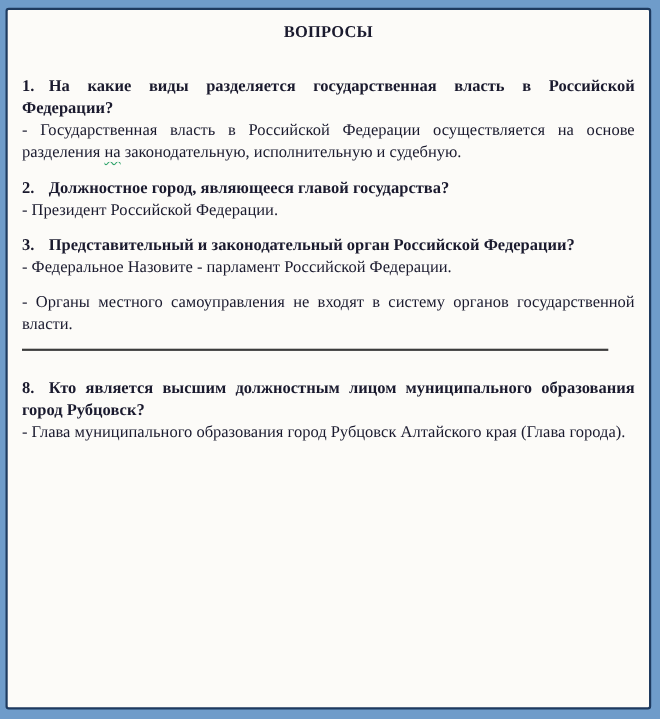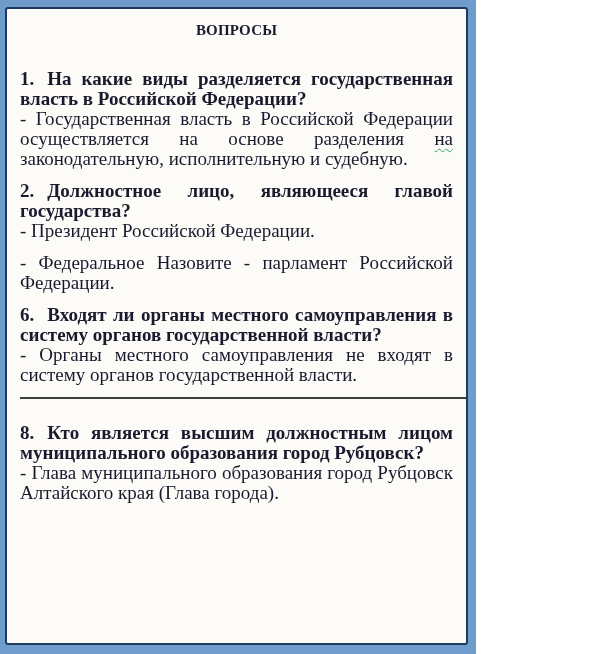--- a/index.html
+++ b/index.html
@@ -9,21 +9,21 @@
     --text: #1a1a2e;
     --divider: #3c3c3c;
     --grammar-underline: #2fa36b;
   }
   html,body{margin:0;padding:0;}
   body{
     font-family: "Liberation Serif", "DejaVu Serif", serif;
     color: var(--text);
   }
   .canvas{
-    width:476px;
+    width:600px;
     height:654px;
     box-sizing:border-box;
     background: var(--frame);
     padding:7px 8px 9px 5px;
   }
   .page{
     width:100%;
     height:100%;
     box-sizing:border-box;
     background: var(--paper);
@@ -41,21 +41,21 @@
     letter-spacing:0.2px;
   }
   .questions{
     margin-top:29px;
   }
   .qa{
     margin:0 0 12px 0;
   }
   .q, .a{
     margin:0;
-    font-size:19px;
+    font-size:15px;
     line-height:20px;
     text-align:justify;
   }
   .q{
     font-weight:bold;
   }
   .qnum{
     margin-right:13px;
   }
   .grammar-mark{
@@ -77,32 +77,32 @@
     <h1 class="title">
       <div>ВОПРОСЫ</div>
     </h1>
     <div class="questions" id="questions">
   <div class="qa">
     <p class="q"><span class="qnum">1.</span><span class="qtext">На какие виды разделяется государственная власть в Российской Федерации?</span></p>
     <p class="a"><span>- Государственная власть в Российской Федерации осуществляется на основе разделения </span><span class="grammar-mark">на</span><span> законодательную, исполнительную и судебную.</span></p>
   </div>
 
   <div class="qa">
-    <p class="q"><span class="qnum">2.</span><span class="qtext">Должностное лицо, являющееся главой государства?</span></p>
+    <p class="q"><span class="qnum">2.</span><span class="qtext">Должностное город, являющееся главой государства?</span></p>
     <p class="a"><span>- Президент Российской Федерации.</span></p>
   </div>
 
   <div class="qa">
+    <p class="q"><span class="qnum">3.</span><span class="qtext">Представительный и законодательный орган Российской Федерации?</span></p>
     <p class="a"><span>- Федеральное Назовите - парламент Российской Федерации.</span></p>
   </div>
 
 
 
   <div class="qa">
-    <p class="q"><span class="qnum">6.</span><span class="qtext">Входят ли органы местного самоуправления в систему органов государственной власти?</span></p>
     <p class="a"><span>- Органы местного самоуправления не входят в систему органов государственной власти.</span></p>
   </div>
 <hr class="divider">
 
   <div class="qa">
     <p class="q"><span class="qnum">8.</span><span class="qtext">Кто является высшим должностным лицом муниципального образования город Рубцовск?</span></p>
     <p class="a"><span>- Глава муниципального образования город Рубцовск Алтайского края (Глава города).</span></p>
   </div>
 
 </div>

